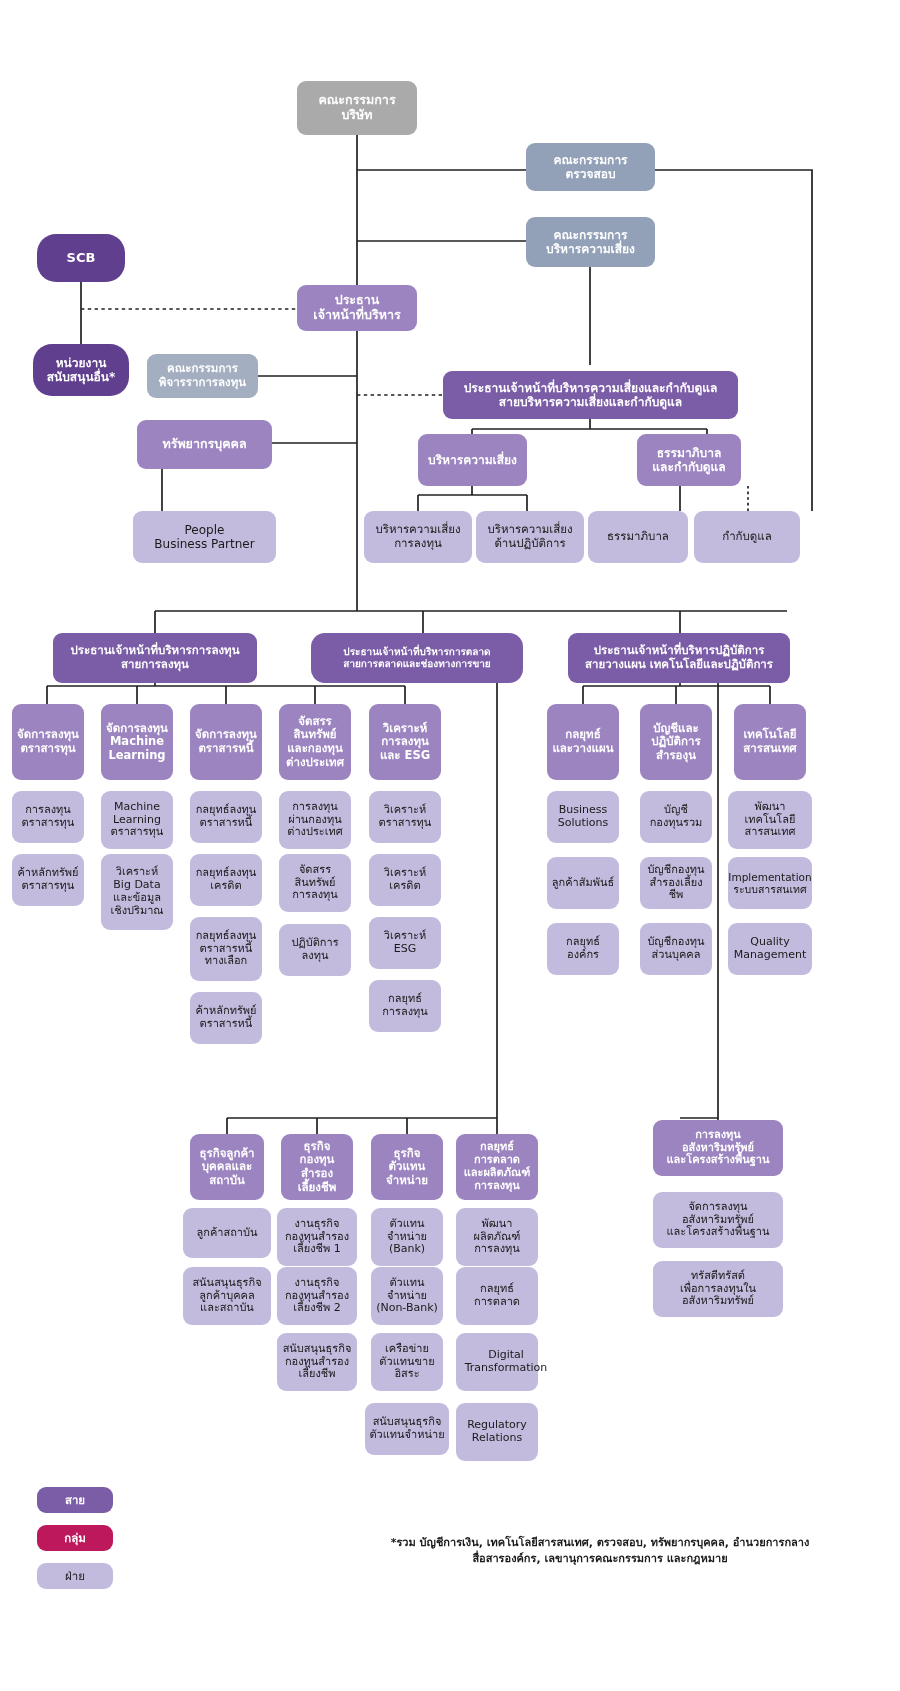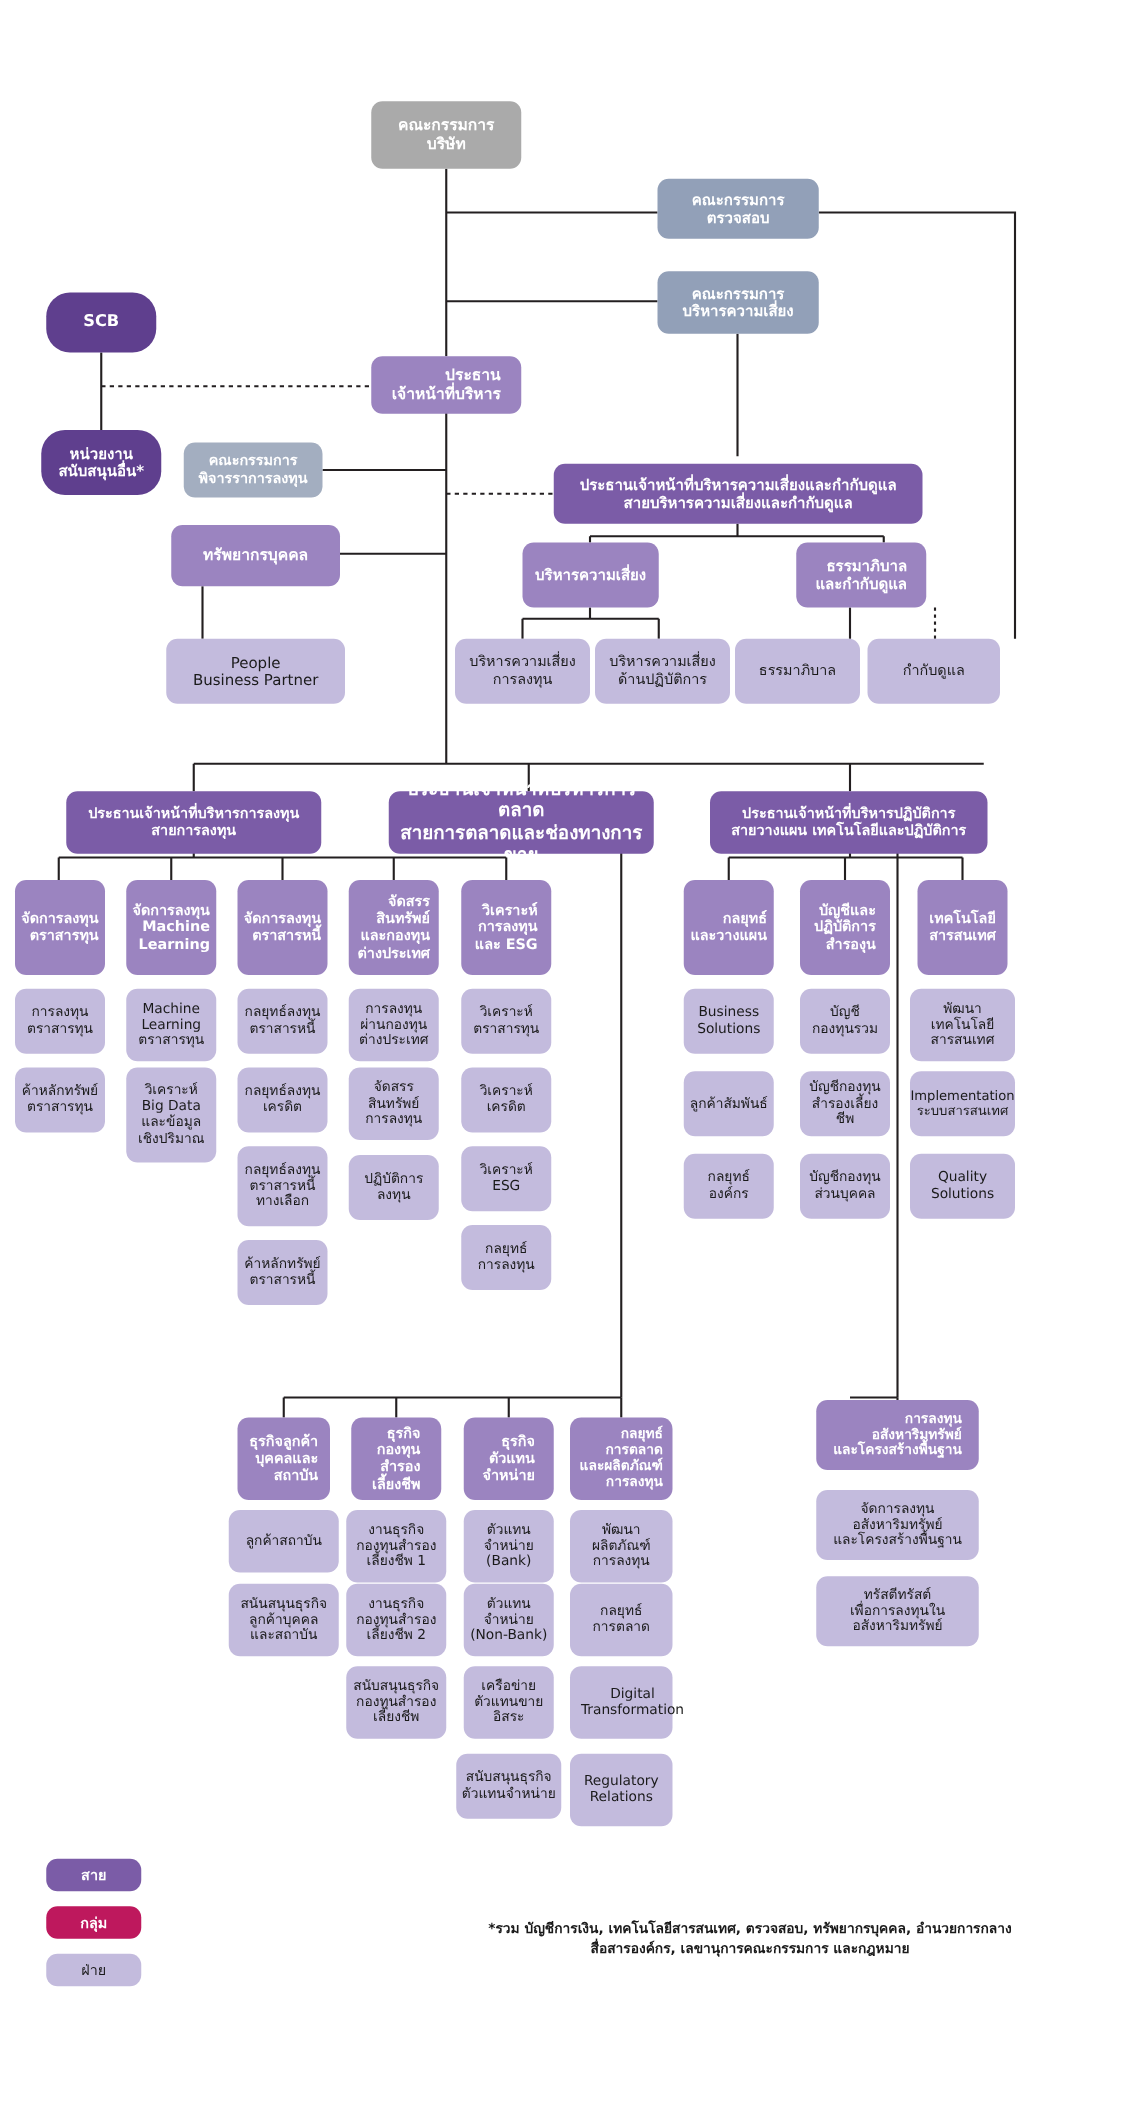--- a/index.html
+++ b/index.html
@@ -22,21 +22,21 @@
     line-height:1.18;
     padding:3px 4px;
     white-space:pre-line;
   }
   
   .lv-gray     { background:#aaaaaa; color:#ffffff; font-weight:bold; }
   .lv-bluegray { background:#92a0b8; color:#ffffff; font-weight:bold; }
   .lv-slate    { background:#a3aec0; color:#ffffff; font-weight:bold; }
   .lv-deep     { background:#5f3f8e; color:#ffffff; font-weight:bold;border-radius:19px; }
   .lv-sai      { background:#7b5ca7; color:#ffffff; font-weight:bold; }
-  .lv-klum     { background:#9b84c0; color:#ffffff; font-weight:bold;text-align:right; }
+  .lv-klum     { background:#9b84c0; color:#ffffff; font-weight:bold; }
   .lv-fai      { background:#c3bbdd; color:#1a1a1a; font-weight:normal; }
 
   .legend-box { position:absolute; border-radius:9px; display:flex;
                 align-items:center; justify-content:center; }
   .footnote {
     position:absolute;
     font-size:11px; color:#1a1a1a; text-align:center;
     line-height:1.45; font-weight:bold;
   }
 </style>
@@ -157,21 +157,21 @@
 
   <div class="node lv-fai" style="left:364px;top:466px;width:108px;height:52px;font-size:11.5px;">บริหารความเสี่ยง
 การลงทุน</div>
   <div class="node lv-fai" style="left:476px;top:466px;width:108px;height:52px;font-size:11.5px;">บริหารความเสี่ยง
 ด้านปฏิบัติการ</div>
   <div class="node lv-fai" style="left:588px;top:466px;width:100px;height:52px;font-size:11.5px;">ธรรมาภิบาล</div>
   <div class="node lv-fai" style="left:694px;top:466px;width:106px;height:52px;font-size:11.5px;">กำกับดูแล</div>
 
   <div class="node lv-sai" style="left:53px;top:588px;width:204px;height:50px;font-size:11.5px;">ประธานเจ้าหน้าที่บริหารการลงทุน
 สายการลงทุน</div>
-  <div class="node lv-sai" style="left:311px;top:588px;width:212px;height:50px;font-size:15px;">ประธานเจ้าหน้าที่บริหารการตลาด
+  <div class="node lv-sai" style="left:311px;top:588px;width:212px;height:50px;font-size:10px;border-radius:14px;">ประธานเจ้าหน้าที่บริหารการตลาด
 สายการตลาดและช่องทางการขาย</div>
   <div class="node lv-sai" style="left:568px;top:588px;width:222px;height:50px;font-size:11.5px;">ประธานเจ้าหน้าที่บริหารปฏิบัติการ
 สายวางแผน เทคโนโลยีและปฏิบัติการ</div>
 
   <div class="node lv-klum" style="left:12px;top:659px;width:72px;height:76px;font-size:11.5px;">จัดการลงทุน
 ตราสารทุน</div>
   <div class="node lv-klum" style="left:101px;top:659px;width:72px;height:76px;font-size:11.5px;">จัดการลงทุน
 Machine
 Learning</div>
   <div class="node lv-klum" style="left:190px;top:659px;width:72px;height:76px;font-size:11.5px;">จัดการลงทุน
@@ -244,21 +244,21 @@
 สำรองเลี้ยงชีพ</div>
   <div class="node lv-fai" style="left:640px;top:878px;width:72px;height:52px;font-size:11px;">บัญชีกองทุน
 ส่วนบุคคล</div>
 
   <div class="node lv-fai" style="left:728px;top:746px;width:84px;height:58px;font-size:11px;">พัฒนา
 เทคโนโลยี
 สารสนเทศ</div>
   <div class="node lv-fai" style="left:728px;top:812px;width:84px;height:52px;font-size:10.5px;">Implementation
 ระบบสารสนเทศ</div>
   <div class="node lv-fai" style="left:728px;top:878px;width:84px;height:52px;font-size:11px;">Quality
-Solutions</div>
+Management</div>
 
   <div class="node lv-klum" style="left:190px;top:1089px;width:74px;height:66px;font-size:11.5px;">ธุรกิจลูกค้า
 บุคคลและ
 สถาบัน</div>
   <div class="node lv-klum" style="left:281px;top:1089px;width:72px;height:66px;font-size:11.5px;">ธุรกิจ
 กองทุน
 สำรอง
 เลี้ยงชีพ</div>
   <div class="node lv-klum" style="left:371px;top:1089px;width:72px;height:66px;font-size:11.5px;">ธุรกิจ
 ตัวแทน

